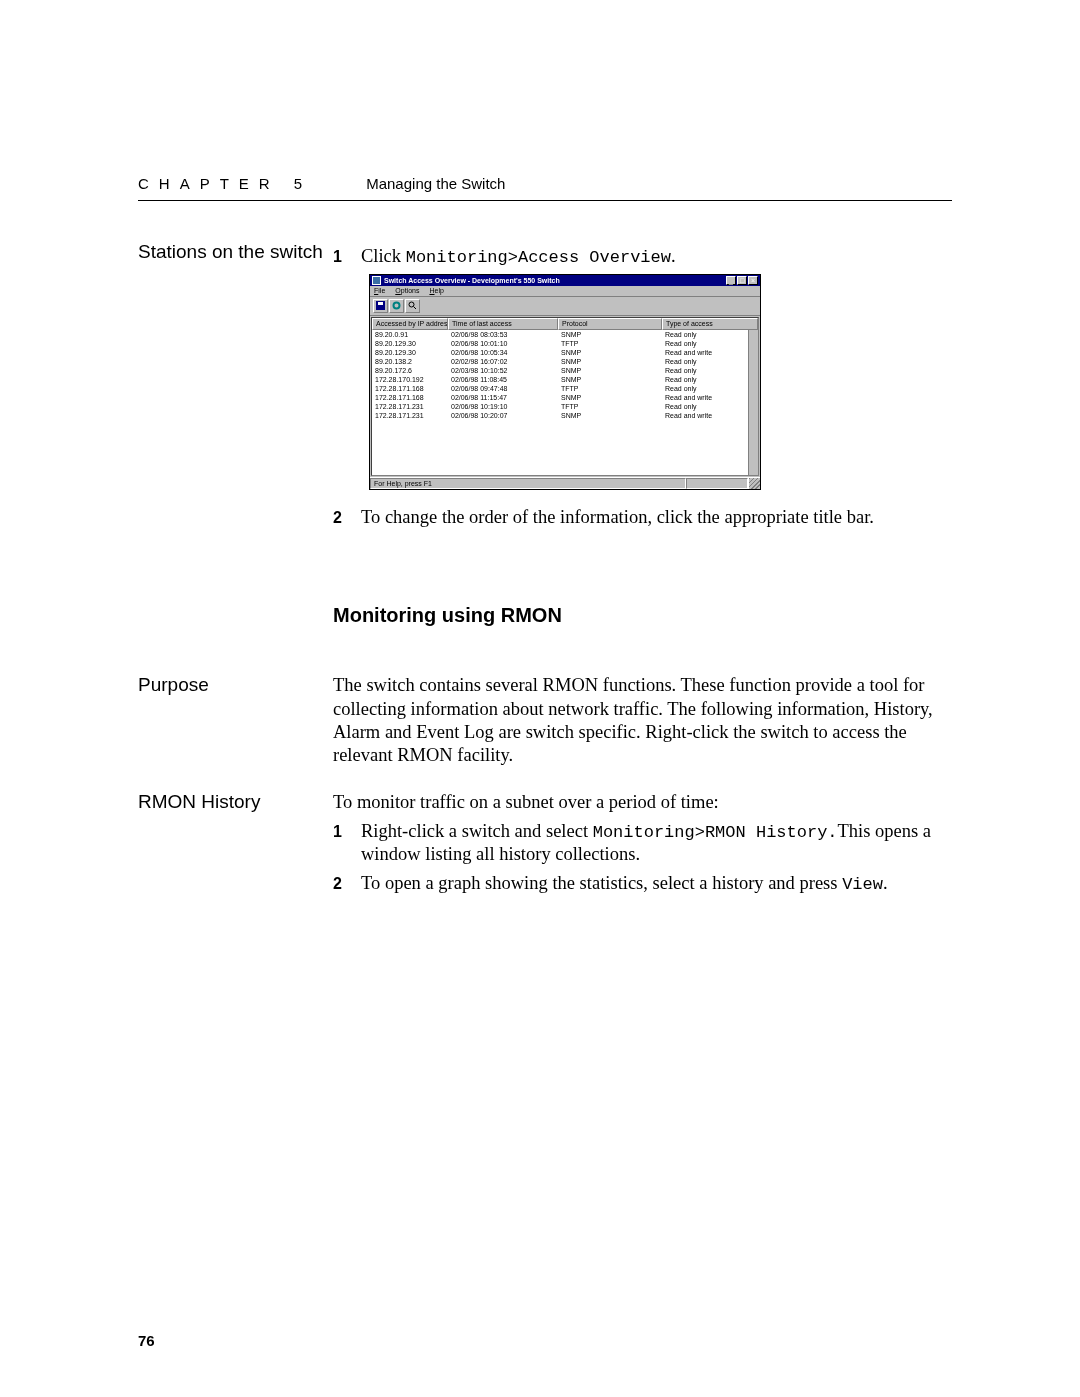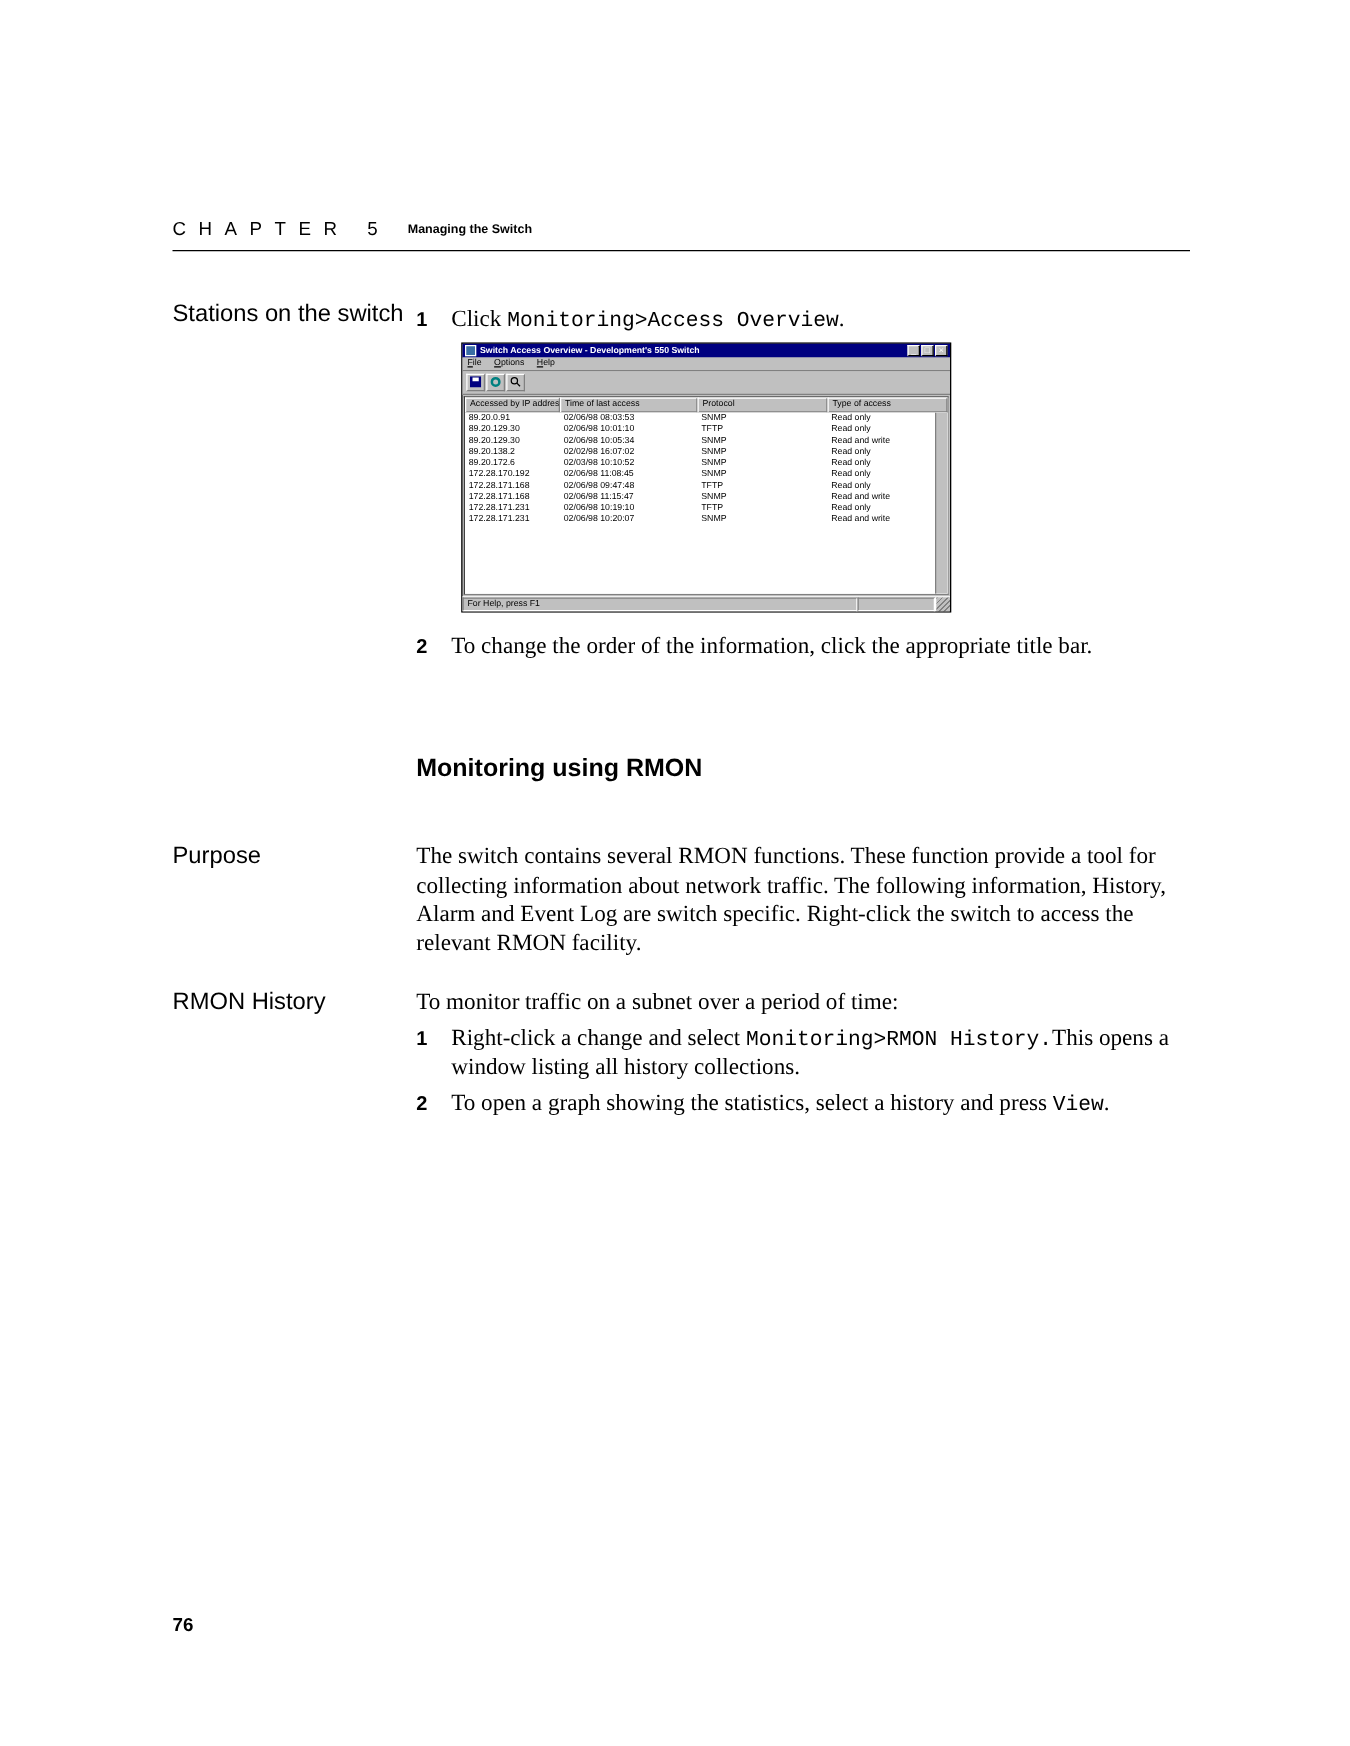--- a/index.html
+++ b/index.html
@@ -1,34 +1,34 @@
 <!DOCTYPE html>
 <html><head>
 <meta charset="utf-8">
 <style>
   * { box-sizing: border-box; margin: 0; padding: 0; }
   html, body { width: 1080px; height: 1397px; background: #fff; font-family: "Times New Roman", Times, serif; color: #000; }
   .page { padding: 175px 128px 0 138px; }
   .hdr { margin-bottom: 8px; }
   .hdr-line { display: flex; gap: 14px; align-items: center; }
   .chapter-letters { font-family: Arial, Helvetica, sans-serif; font-size: 15px; letter-spacing: 10px; color: #000; }
-  .chapter-title { font-family: Arial, Helvetica, sans-serif; font-size: 10px; font-weight: bold; }
+  .chapter-title { font-family: Arial, Helvetica, sans-serif; font-size: 15px; font-weight: normal; margin-left: 40px; }
   .rule { border: none; border-top: 1px solid #000; margin-top: 8px; }
   .content { margin-top: 40px; }
   .row { display: flex; align-items: flex-start; margin-bottom: 18px; }
   .side { width: 195px; flex-shrink: 0; font-family: Arial, Helvetica, sans-serif; font-size: 19px; }
   .main { flex: 1; font-size: 18.5px; line-height: 1.25; }
   .main p { margin-bottom: 6px; }
   ol.steps { list-style: none; padding: 0; margin: 4px 0 0 0; }
   ol.steps li { display: flex; margin-bottom: 6px; }
   ol.steps .num { width: 28px; flex-shrink: 0; font-family: Arial, Helvetica, sans-serif; font-weight: bold; font-size: 16px; padding-top: 2px; }
   ol.steps .txt { flex: 1; }
   .mono { font-family: "Courier New", Courier, monospace; font-size: 17px; }
   .h2 { font-family: Arial, Helvetica, sans-serif; font-size: 20px; font-weight: bold; margin: 50px 0 28px 0; }
-  .pgnum { position: absolute; left: 138px; top: 1292px; font-family: Arial, Helvetica, sans-serif; font-size: 15px; font-weight: bold; }
+  .pgnum { position: absolute; left: 138px; top: 1332px; font-family: Arial, Helvetica, sans-serif; font-size: 15px; font-weight: bold; }
 
   
   .appwin { width: 392px; margin: 6px 0 16px 36px; border: 1px solid #000; background: #c0c0c0; font-family: Tahoma, Arial, sans-serif; font-size: 7px; color: #000; line-height: 1.1; }
   .titlebar { background: #000080; color: #fff; display: flex; align-items: center; padding: 1px 2px; }
   .titlebar .ticon { width: 9px; height: 9px; background: #3a6ea5; border: 1px solid #fff; margin-right: 3px; }
   .titlebar .ttxt { font-weight: bold; flex: 1; white-space: nowrap; overflow: hidden; }
   .winbtns { display: flex; gap: 1px; }
   .winbtn { width: 10px; height: 9px; background: #c0c0c0; border: 1px solid #000; border-top-color:#fff; border-left-color:#fff; font-size: 7px; line-height: 7px; text-align: center; }
   .menubar { background: #c0c0c0; padding: 1px 4px; display: flex; gap: 10px; border-bottom: 1px solid #808080; }
   .menubar span { text-decoration: underline; text-decoration-color: transparent; }
@@ -219,21 +219,21 @@
     </div>
 
     <div class="row" style="margin-top:14px;">
       <div class="side">RMON History</div>
       <div class="main">
         <p>To monitor traffic on a subnet over a period of time:</p>
         <ol class="steps">
           <li>
             <span class="num">1</span>
             <span class="txt">
-              <span>Right-click a change and select </span><span class="mono">Monitoring&gt;RMON History.</span><span>This opens a window listing all history collections.</span>
+              <span>Right-click a switch and select </span><span class="mono">Monitoring&gt;RMON History.</span><span>This opens a window listing all history collections.</span>
             </span>
           </li>
           <li>
             <span class="num">2</span>
             <span class="txt">
               <span>To open a graph showing the statistics, select a history and press </span><span class="mono">View</span><span>.</span>
             </span>
           </li>
         </ol>
       </div>

